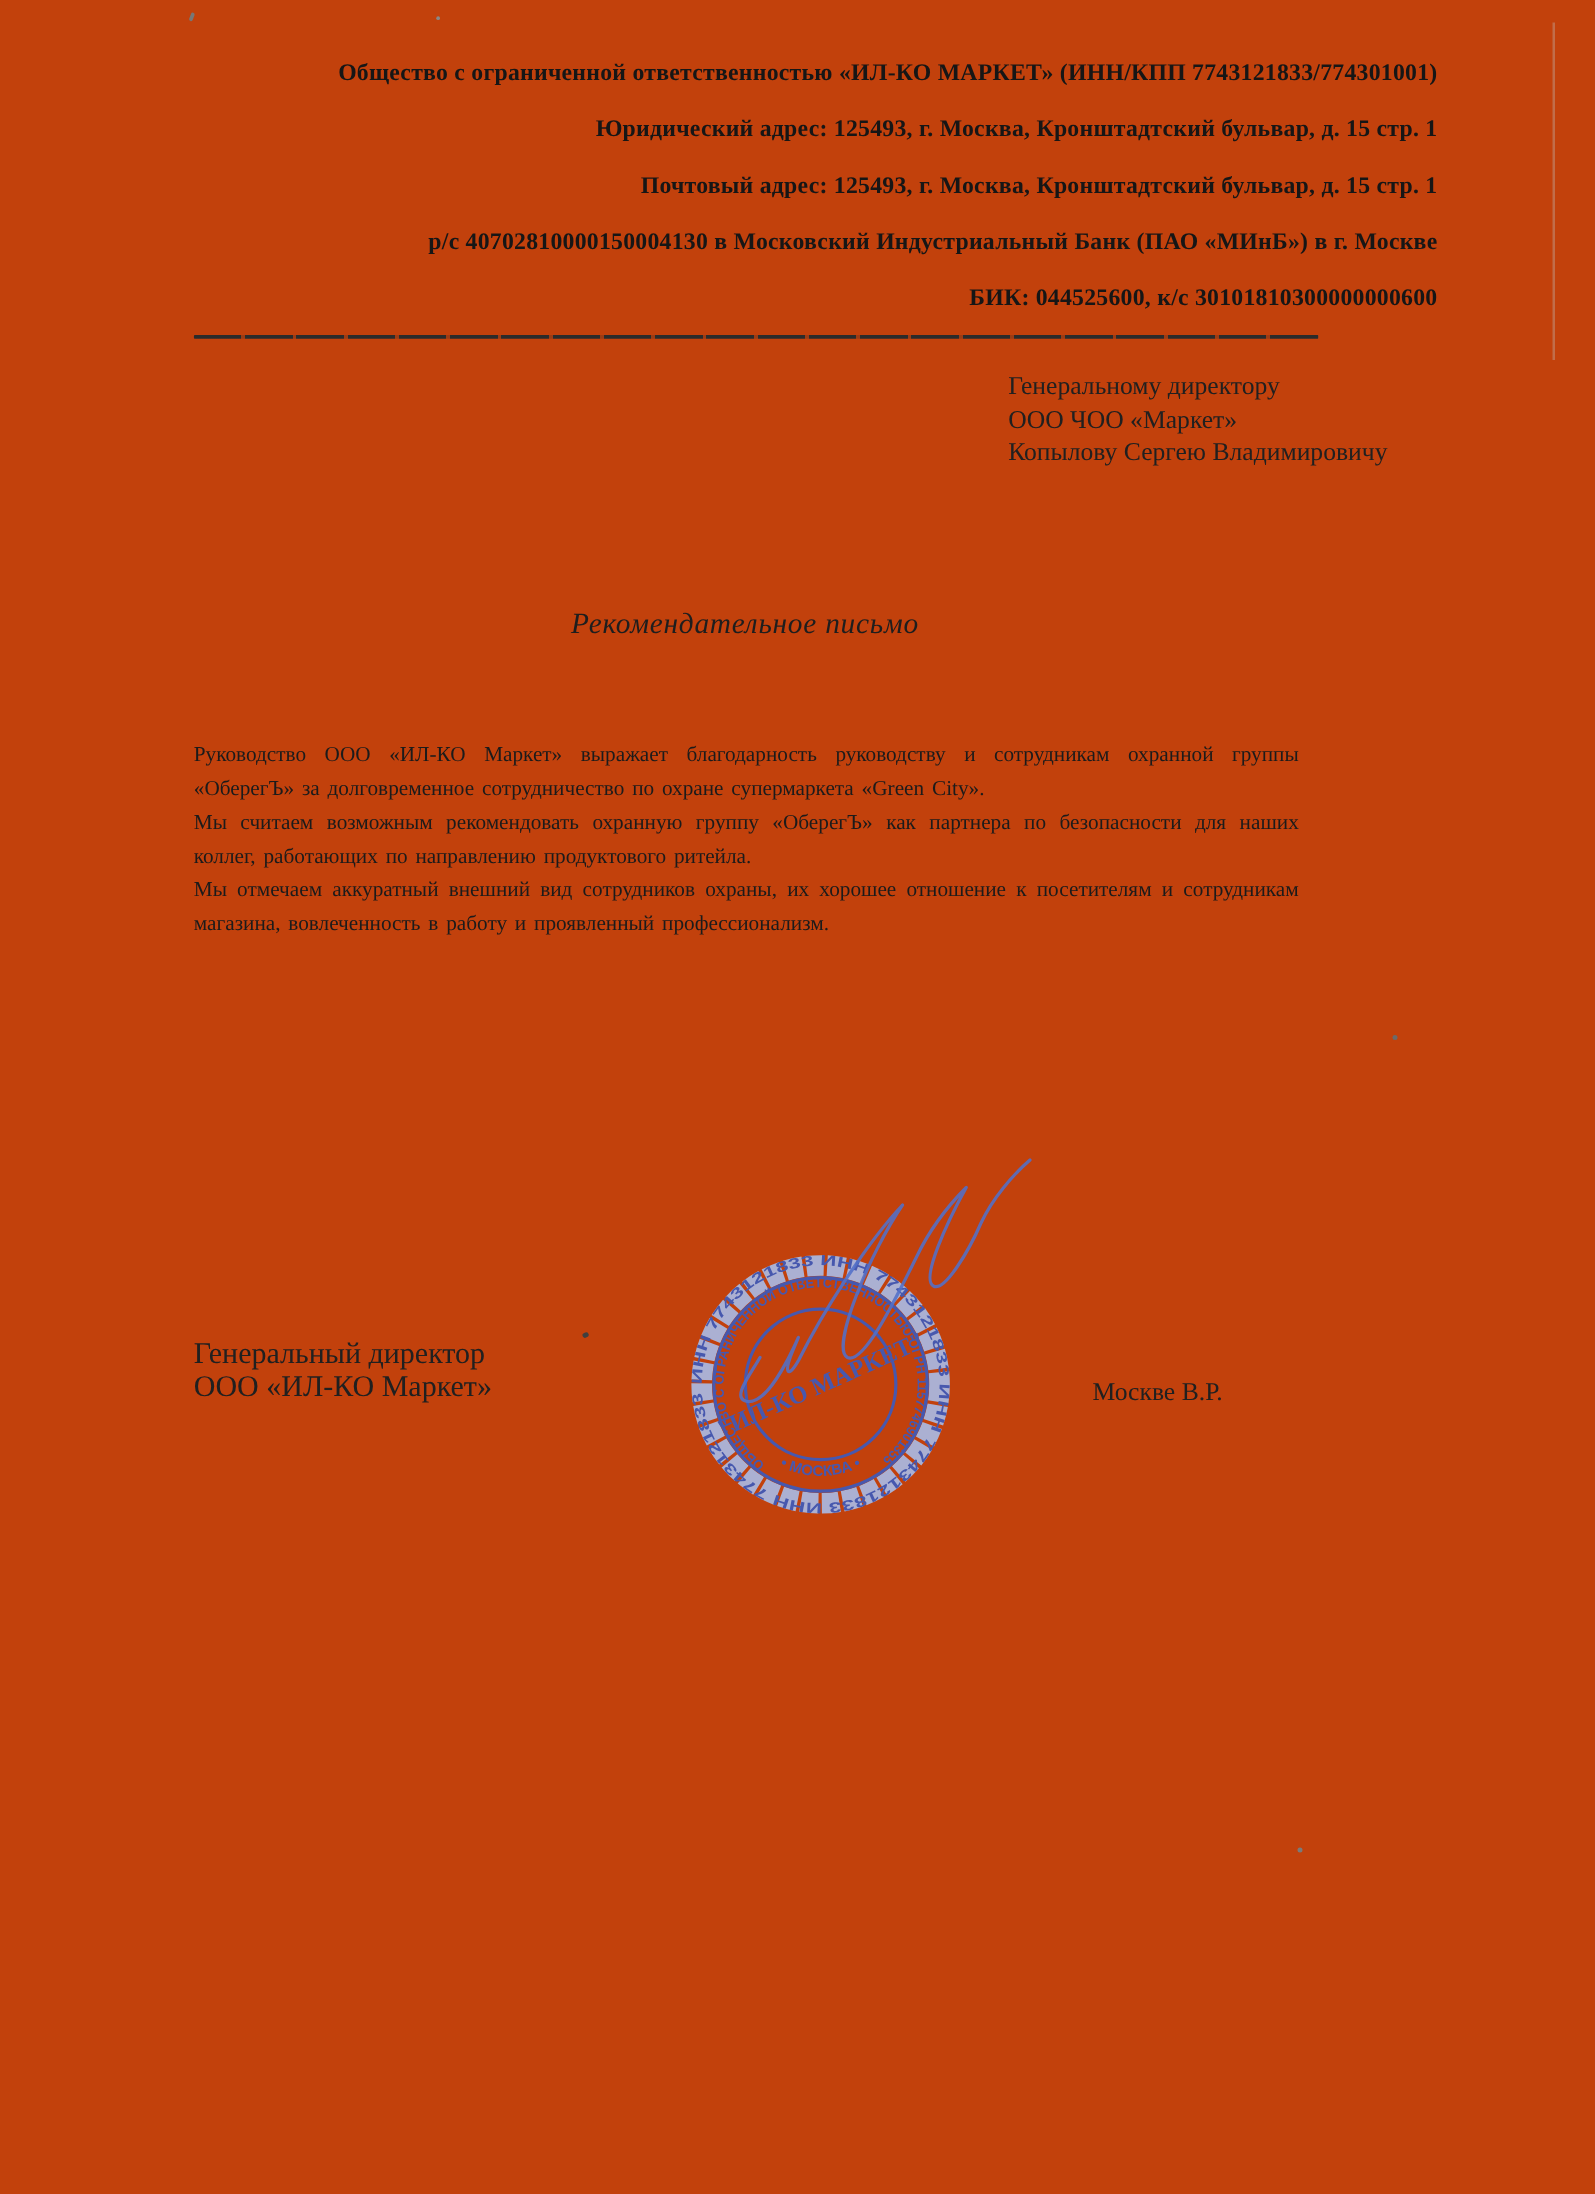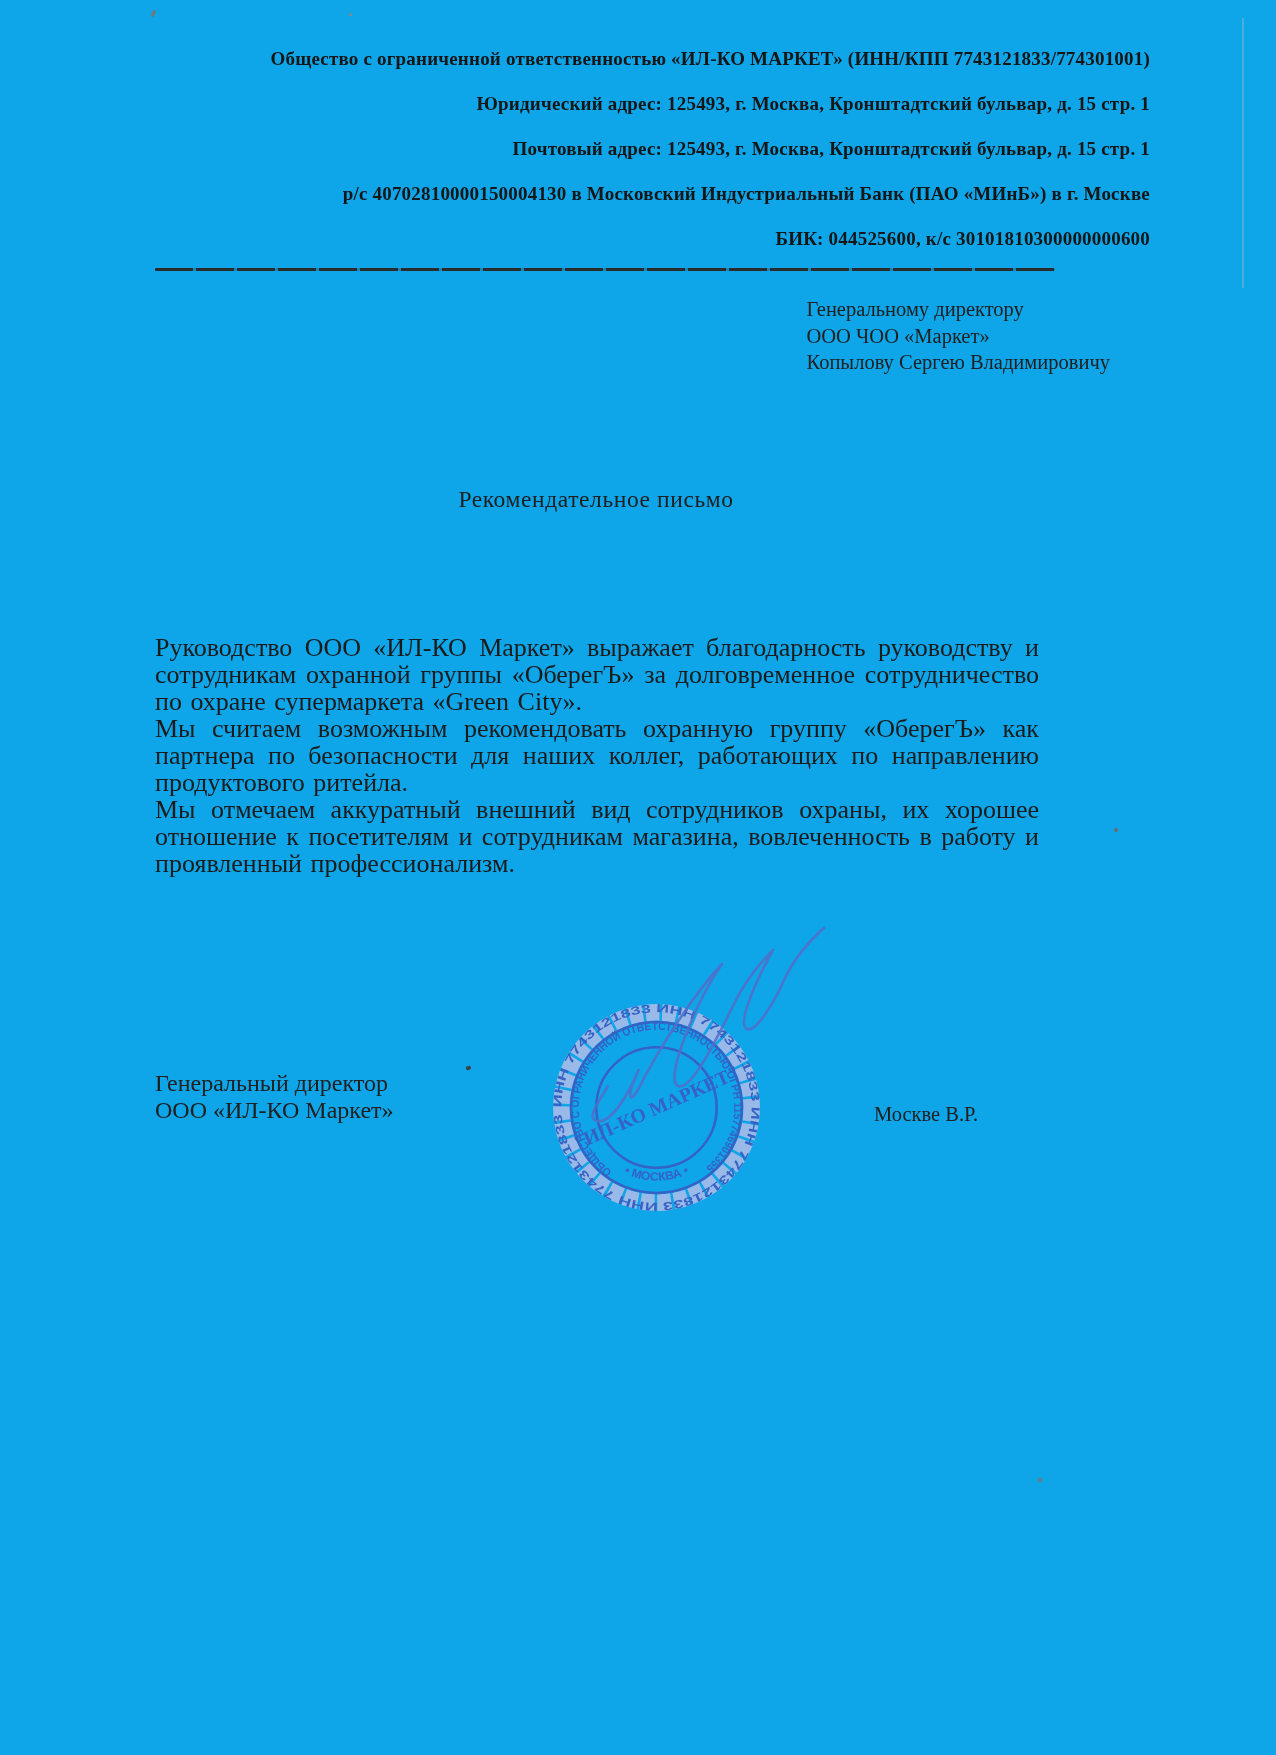--- a/index.html
+++ b/index.html
@@ -4,21 +4,21 @@
 <style>
   * { margin: 0; padding: 0; box-sizing: border-box; }
   html, body { background: #ffffff; }
   body { font-family: "Liberation Serif", "DejaVu Serif", serif; }
 
   .page {
     position: relative;
     width: 1276px;
     height: 1755px;
     margin: 0 auto;
-    background: #0ea5e9;
+    background: #c2410c;
     overflow: hidden;
     color: #1c1c1c;
   }
 
   
   .letterhead {
     position: absolute;
     top: 36px;
     left: 126px;
     right: 126px;
@@ -60,32 +60,32 @@
   .title {
     position: absolute;
     top: 486px;
     left: 155px;
     width: 882px;
     text-align: center;
     font-size: 23.5px;
     font-weight: normal;
     letter-spacing: 0.6px;
     color: #1e1e1e;
+    font-style: italic;
   }
 
   
   .body-text {
     position: absolute;
     top: 590px;
     left: 155px;
     width: 884px;
-    font-size: 26px;
+    font-size: 17px;
     line-height: 27px;
     color: #1b1b1b;
-    margin-top: 44px;
   }
   .body-text p {
     text-align: justify;
     text-justify: inter-word;
     word-spacing: 2px;
   }
 
   
   .sig-position {
     position: absolute;

